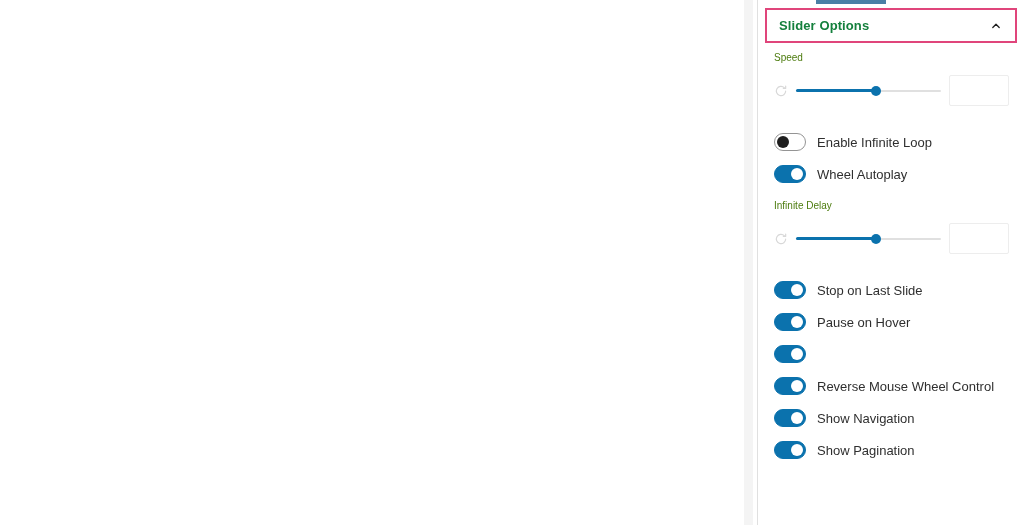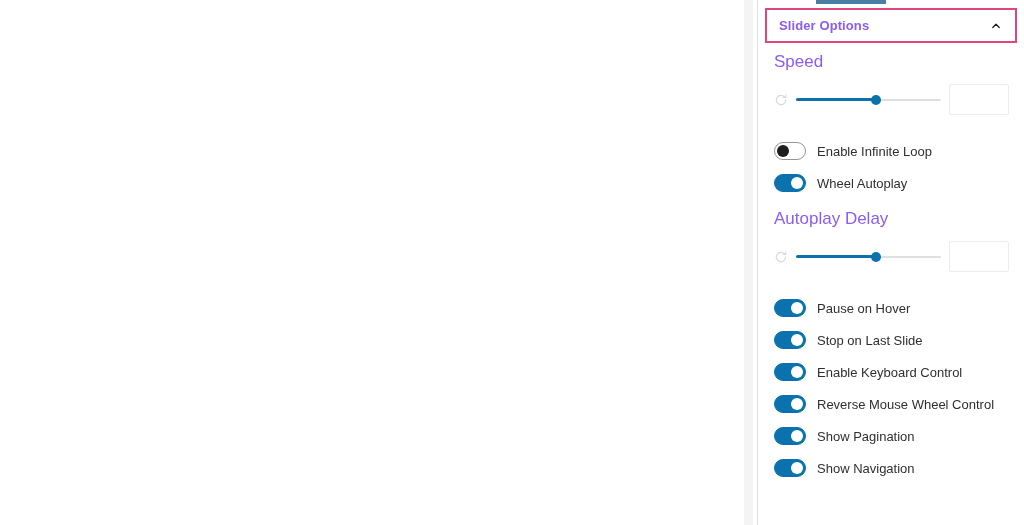--- a/index.html
+++ b/index.html
@@ -74,21 +74,21 @@
     background: #ffffff;
     display: flex;
     align-items: center;
     justify-content: space-between;
     padding: 0 12px 0 12px;
     cursor: pointer;
   }
   .panel-title {
     font-size: 13px;
     font-weight: bold;
-    color: #8b5cf6;
+    color: #15803d;
     letter-spacing: 0.1px;
   }
   .chevron {
     width: 14px;
     height: 14px;
     display: block;
   }
 
   
   .panel-body {
@@ -97,22 +97,22 @@
     top: 52px;
     width: 267px;
   }
 
   .field {
     padding: 0 16px;
     margin-bottom: 4px;
   }
 
   .field-label {
-    font-size: 17px;
-    color: #8b5cf6;
+    font-size: 10px;
+    color: #4d7c0f;
     margin-bottom: 12px;
     display: block;
   }
 
   .slider-row {
     display: flex;
     align-items: center;
     gap: 8px;
   }
 
@@ -280,21 +280,21 @@
       <div class="toggle-row">
         <span class="toggle on">
           <span class="knob"></span>
         </span>
         <span class="toggle-label">Wheel Autoplay</span>
       </div>
 
       <div class="spacer-sm"></div>
 
       <div class="field">
-        <span class="field-label">Autoplay Delay</span>
+        <span class="field-label">Infinite Delay</span>
         <div class="slider-row">
           <span class="reset-icon">
             <svg viewBox="0 0 24 24" width="14" height="14" aria-hidden="true">
               <path d="M20 12a8 8 0 1 1-2.4-5.7" fill="none" stroke="#d8d8d8" stroke-width="2" stroke-linecap="round"></path>
               <path d="M20 3.5 L20 7.5 L16 7.5" fill="none" stroke="#d8d8d8" stroke-width="2" stroke-linecap="round" stroke-linejoin="round"></path>
             </svg>
           </span>
           <span class="range">
             <span class="rail"></span>
             <span class="fill" style="width: 55%;"></span>
@@ -303,54 +303,53 @@
           <input class="num-input" type="text" value="" style="">
         </div>
       </div>
 
       <div class="spacer-md"></div>
 
       <div class="toggle-row">
         <span class="toggle on">
           <span class="knob"></span>
         </span>
+        <span class="toggle-label">Stop on Last Slide</span>
+      </div>
+
+      <div class="toggle-row">
+        <span class="toggle on">
+          <span class="knob"></span>
+        </span>
         <span class="toggle-label">Pause on Hover</span>
       </div>
 
-      <div class="toggle-row">
-        <span class="toggle on">
-          <span class="knob"></span>
-        </span>
-        <span class="toggle-label">Stop on Last Slide</span>
-      </div>
-
-
-      <div class="toggle-row">
-        <span class="toggle on">
-          <span class="knob"></span>
-        </span>
-        <span class="toggle-label">Enable Keyboard Control</span>
+
+      <div class="toggle-row">
+        <span class="toggle on">
+          <span class="knob"></span>
+        </span>
       </div>
 
       <div class="toggle-row">
         <span class="toggle on">
           <span class="knob"></span>
         </span>
         <span class="toggle-label">Reverse Mouse Wheel Control</span>
       </div>
 
       <div class="toggle-row">
         <span class="toggle on">
           <span class="knob"></span>
         </span>
+        <span class="toggle-label">Show Navigation</span>
+      </div>
+
+      <div class="toggle-row">
+        <span class="toggle on">
+          <span class="knob"></span>
+        </span>
         <span class="toggle-label">Show Pagination</span>
-      </div>
-
-      <div class="toggle-row">
-        <span class="toggle on">
-          <span class="knob"></span>
-        </span>
-        <span class="toggle-label">Show Navigation</span>
       </div>
 
     </div>
   </div>
 </div>
 
 </body></html>

